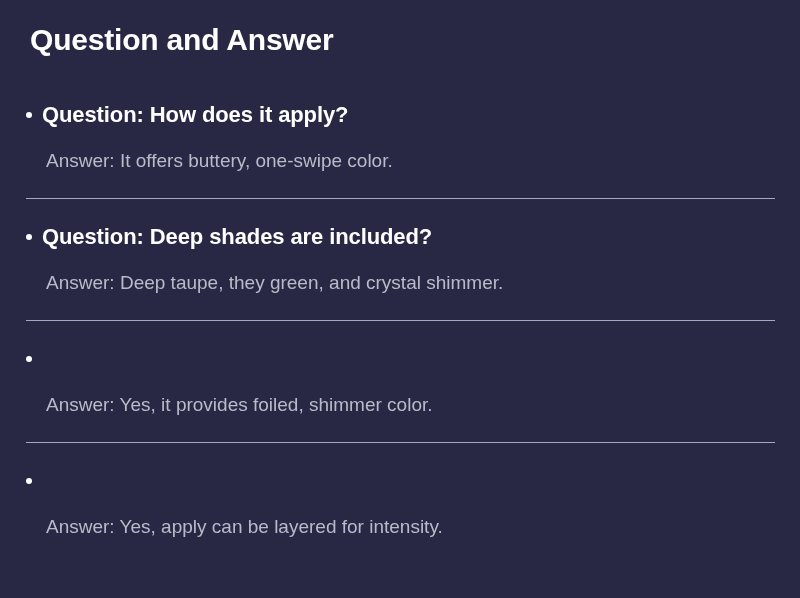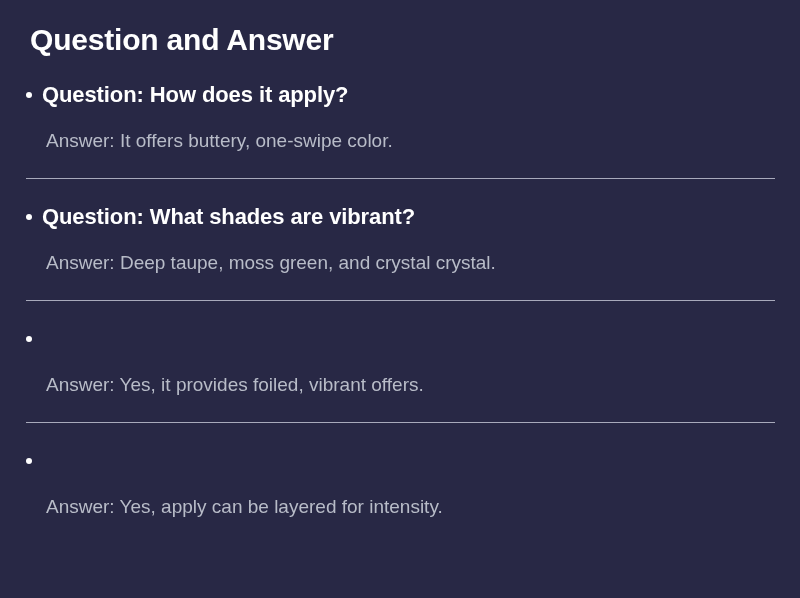--- a/index.html
+++ b/index.html
@@ -27,21 +27,21 @@
     font-size: 30px;
     font-weight: bold;
     color: #ffffff;
     letter-spacing: -0.2px;
     line-height: 1.2;
     white-space: nowrap;
   }
   .qa-list {
     position: absolute;
     left: 0;
-    top: 82px;
+    top: 102px;
     width: 800px;
   }
   .qa-item {
     position: relative;
     box-sizing: border-box;
   }
   .qa-question-row {
     position: relative;
     padding-left: 42px;
     padding-right: 24px;
@@ -100,31 +100,31 @@
         <span class="bullet"></span>
         <span class="qa-question">Question: How does it apply?</span>
       </div>
       <div class="qa-answer">Answer: It offers buttery, one-swipe color.</div>
       <div class="qa-divider"></div>
     </div>
 
     <div class="qa-item">
       <div class="qa-question-row">
         <span class="bullet"></span>
-        <span class="qa-question">Question: What shades are vibrant?</span>
+        <span class="qa-question">Question: Deep shades are included?</span>
       </div>
-      <div class="qa-answer">Answer: Deep taupe, moss green, and crystal crystal.</div>
+      <div class="qa-answer">Answer: Deep taupe, they green, and crystal shimmer.</div>
       <div class="qa-divider"></div>
     </div>
 
     <div class="qa-item">
       <div class="qa-question-row">
         <span class="bullet"></span>
       </div>
-      <div class="qa-answer">Answer: Yes, it provides foiled, vibrant offers.</div>
+      <div class="qa-answer">Answer: Yes, it provides foiled, shimmer color.</div>
       <div class="qa-divider"></div>
     </div>
 
     <div class="qa-item">
       <div class="qa-question-row">
         <span class="bullet"></span>
       </div>
       <div class="qa-answer">Answer: Yes, apply can be layered for intensity.</div>
     </div>
 

